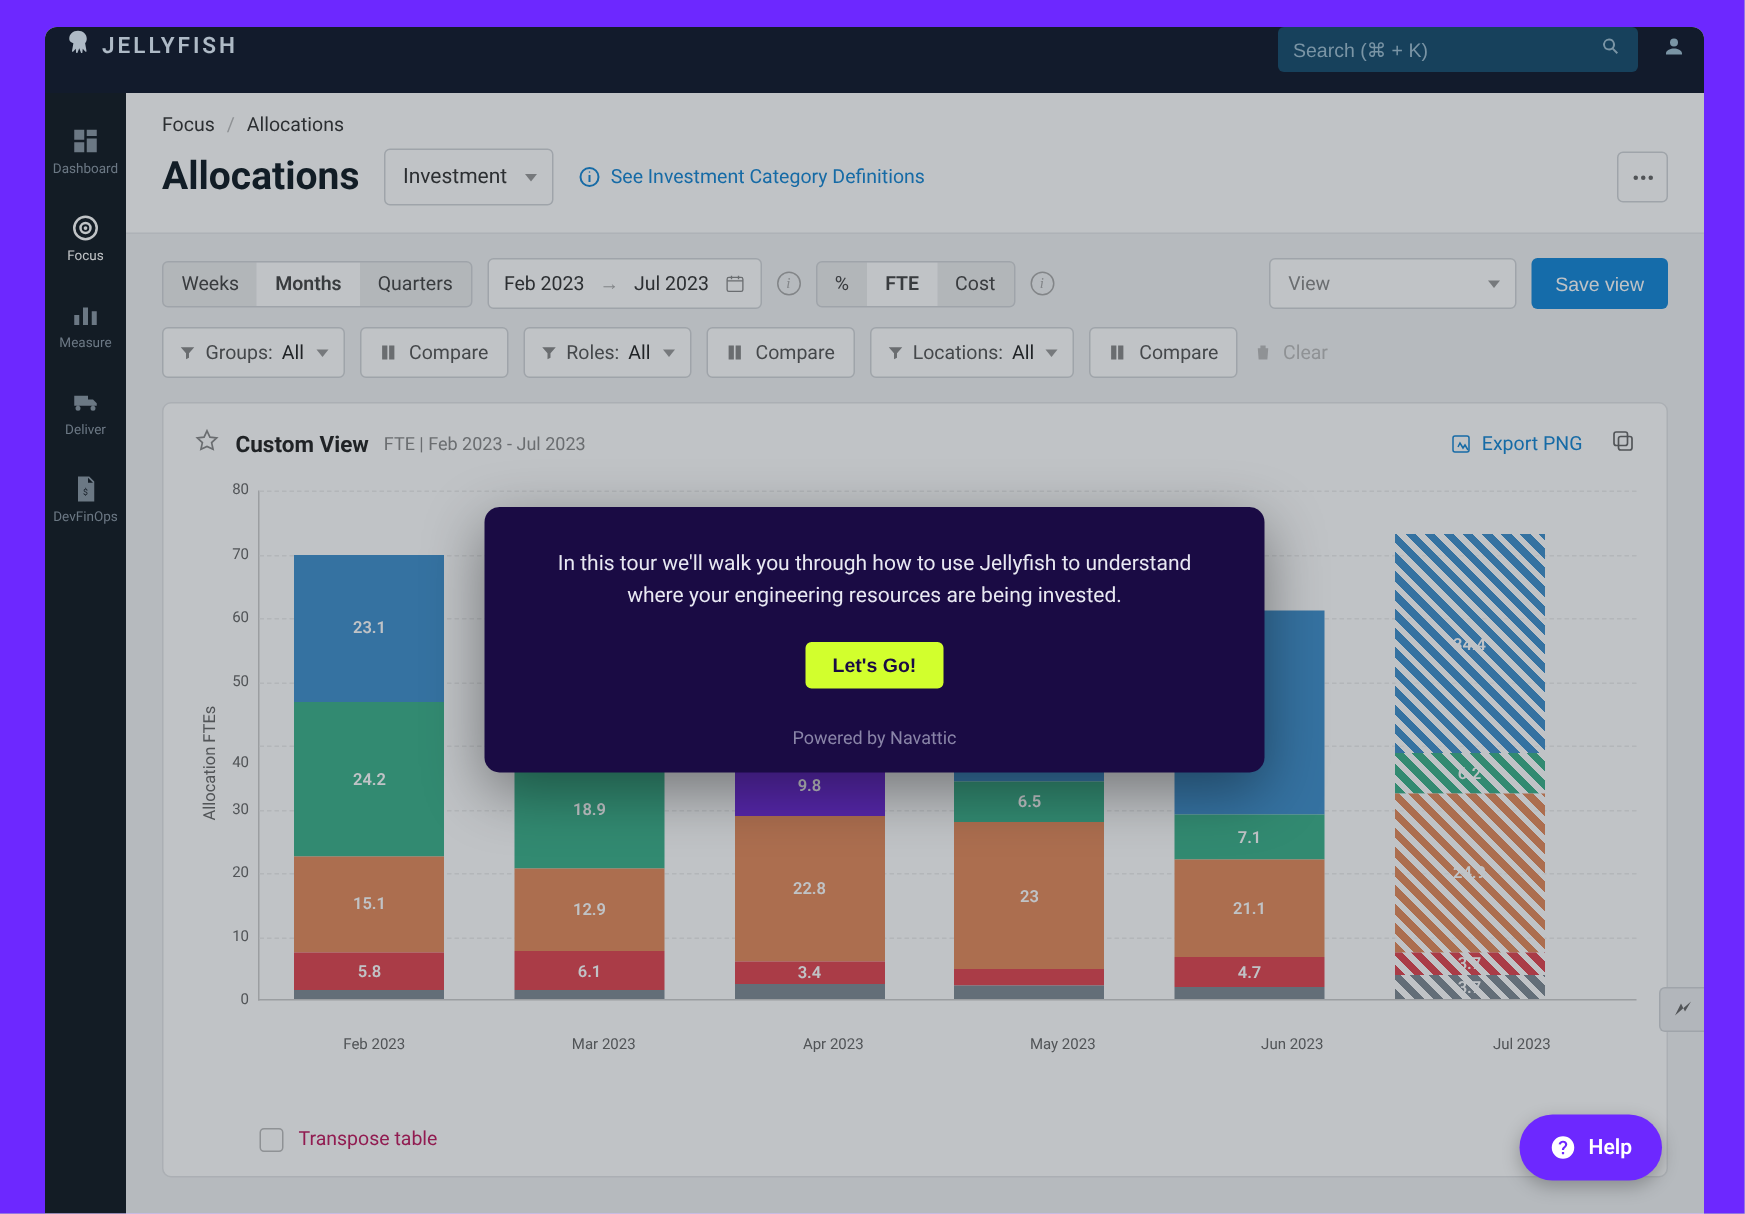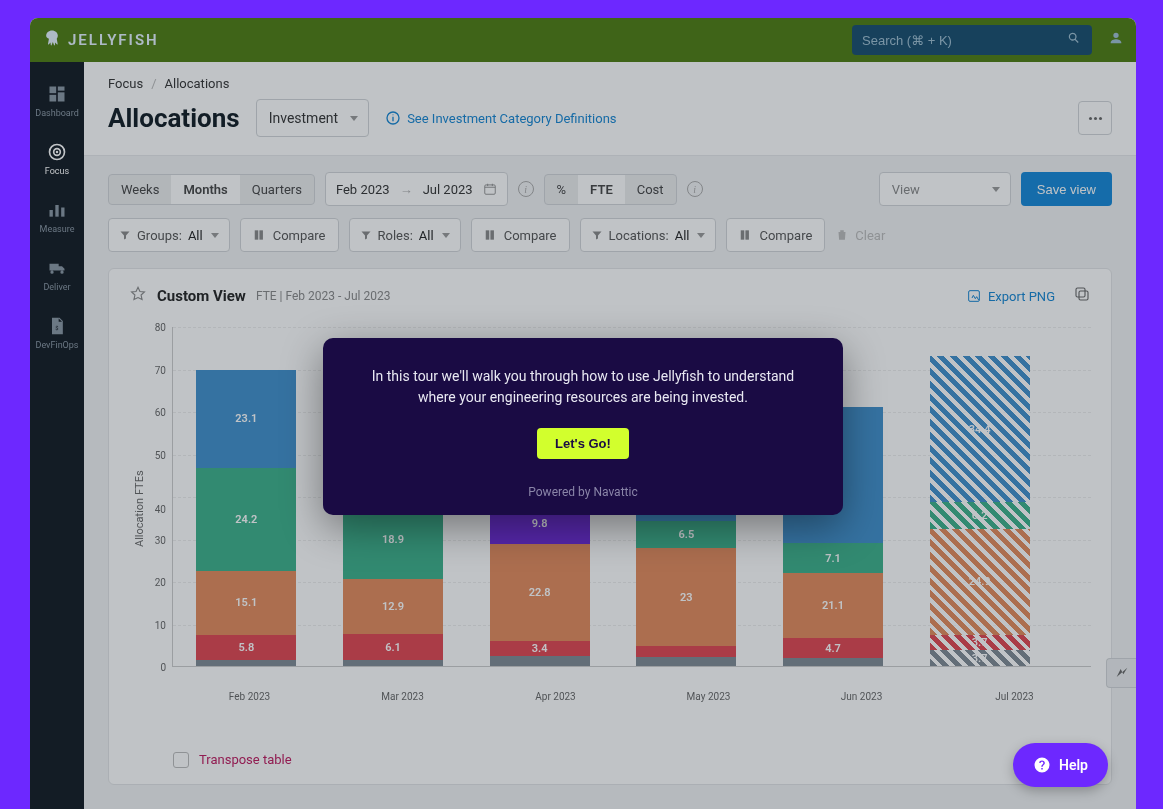--- a/index.html
+++ b/index.html
@@ -1,18 +1,18 @@
 <!DOCTYPE html>
 <html><head>
 <meta charset="utf-8">
 <style>
   * { box-sizing: border-box; margin: 0; padding: 0; }
   body { font-family: -apple-system, BlinkMacSystemFont, "Segoe UI", Roboto, sans-serif; background: #6d28ff; width: 1163px; height: 809px; overflow: hidden; }
   .frame { position: absolute; top: 18px; left: 30px; width: 1106px; height: 791px; background: #fff; border-radius: 8px 8px 0 0; overflow: hidden; }
-  .topbar { height: 44px; background: #4d7c0f; display: flex; align-items: center; padding: 0 12px; }
+  .topbar { height: 44px; background: #0f172a; display: flex; align-items: flex-start; padding: 0 12px; }
   .logo { display: flex; align-items: center; gap: 6px; }
   .logo-icon svg { width: 20px; height: 20px; fill: #e6f3ff; }
   .logo-text { color: #e6f3ff; font-size: 15px; font-weight: 600; letter-spacing: 2px; }
   .topbar-right { margin-left: auto; display: flex; align-items: center; gap: 16px; }
   .search-box { background: #164c6d; border-radius: 4px; height: 30px; width: 240px; display: flex; align-items: center; padding: 0 10px; gap: 8px; }
   .search-box input { background: transparent; border: none; outline: none; color: #b8d3e4; font-size: 13px; flex: 1; }
   .search-box input::placeholder { color: #9fbfd2; }
   .search-icon svg, .user-icon svg { width: 16px; height: 16px; fill: #9fbfd2; }
   .body { display: flex; height: calc(100% - 44px); }
   .leftnav { width: 54px; background: #101820; display: flex; flex-direction: column; align-items: center; padding-top: 10px; }
@@ -35,21 +35,21 @@
   .controls { padding: 16px 24px; display: flex; flex-direction: column; gap: 12px; }
   .ctrl-row { display: flex; align-items: center; gap: 10px; flex-wrap: wrap; }
   .seg { display: flex; border: 1px solid #d2d5d8; border-radius: 4px; overflow: hidden; background: #ecedee; }
   .seg-btn { padding: 7px 12px; font-size: 13px; color: #444; cursor: pointer; }
   .seg-btn.active { background: #fff; font-weight: 600; }
   .date-range { display: flex; align-items: center; border: 1px solid #d2d5d8; border-radius: 4px; background: #fff; height: 34px; padding: 0 10px; gap: 10px; font-size: 13px; color: #333; }
   .date-range .arrow { color: #aaa; }
   .date-range svg { width: 14px; height: 14px; fill: #888; }
   .info-circ { width: 16px; height: 16px; border: 1.5px solid #aaa; border-radius: 50%; display: flex; align-items: center; justify-content: center; font-size: 10px; color: #aaa; font-style: italic; font-family: Georgia, serif; }
   .spacer { flex: 1; }
-  .view-select { width: 132px; }
+  .view-select { width: 165px; }
   .save-btn { background: #1287d8; color: #fff; border: none; border-radius: 4px; height: 34px; padding: 0 16px; font-size: 13px; font-weight: 500; cursor: pointer; }
   .filter-pill { display: flex; align-items: center; border: 1px solid #d2d5d8; border-radius: 4px; background: #fff; height: 34px; padding: 0 10px; gap: 6px; font-size: 13px; color: #555; cursor: pointer; }
   .filter-pill svg { width: 12px; height: 12px; fill: #888; }
   .filter-pill .val { color: #222; }
   .filter-pill::after { content: ''; width: 0; height: 0; border-left: 4px solid transparent; border-right: 4px solid transparent; border-top: 5px solid #999; margin-left: 2px; }
   .compare-btn { display: flex; align-items: center; border: 1px solid #d2d5d8; border-radius: 4px; background: #fff; height: 34px; padding: 0 12px; gap: 6px; font-size: 13px; color: #555; cursor: pointer; }
   .compare-btn svg { width: 14px; height: 14px; fill: #888; }
   .clear-btn { display: flex; align-items: center; gap: 6px; color: #bbb; font-size: 13px; }
   .clear-btn svg { width: 14px; height: 14px; fill: #bbb; }
   .card { background: #fff; border: 1px solid #e2e4e6; border-radius: 6px; margin: 0 24px 24px; padding: 16px 20px; flex: 1; display: flex; flex-direction: column; }

